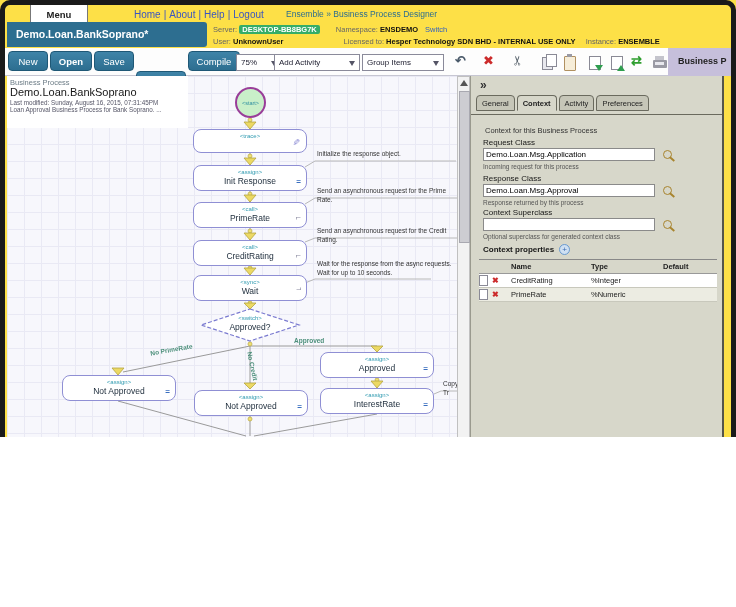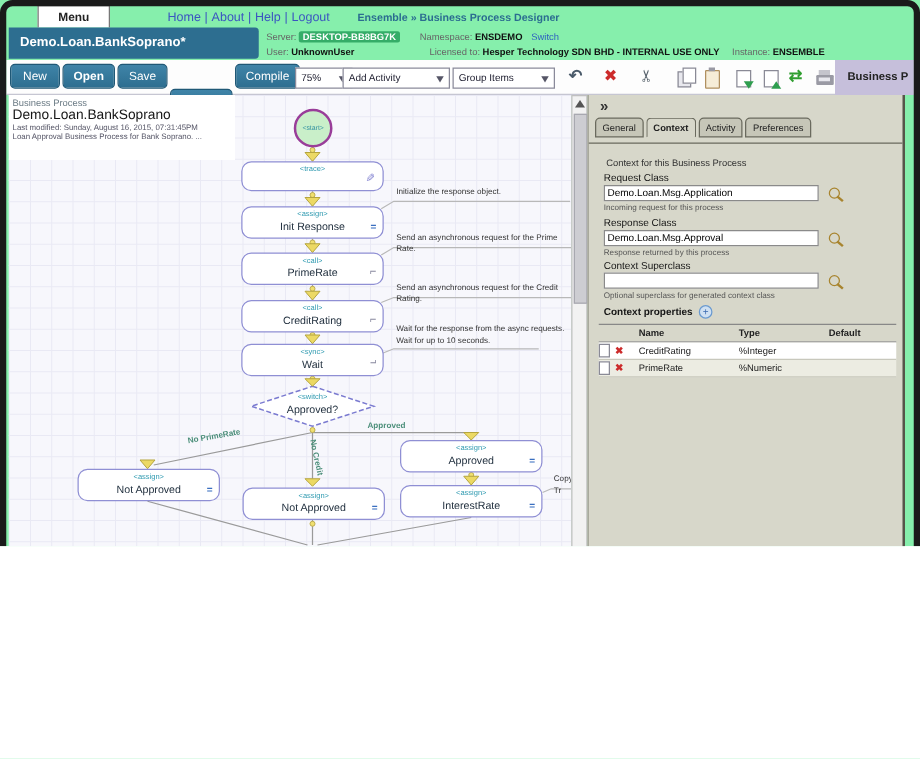--- a/index.html
+++ b/index.html
@@ -1,28 +1,28 @@
 <!DOCTYPE html>
 <html><head>
 <meta charset="utf-8">
 <style>
   html,body{margin:0;padding:0;background:#fff;}
-  #app{position:relative;width:736px;height:437px;background:#86efac;overflow:hidden;
+  #app{position:relative;width:736px;height:437px;background:#fde047;overflow:hidden;
        font-family:"Liberation Sans",sans-serif;color:#222;}
   .abs{position:absolute;}
   
   .frame{position:absolute;left:0;top:0;width:736px;height:601px;border:5px solid #1a1a1a;
          border-radius:10px;box-sizing:border-box;pointer-events:none;z-index:60;}
   
   .menu-tab{left:30px;top:4px;width:58px;height:18px;background:#fff;border:1px solid #777;
             border-bottom:none;font-size:9.5px;font-weight:bold;text-align:center;
             padding-top:4px;box-sizing:border-box;}
   .nav-links{left:134px;top:9px;font-size:10px;color:#3b55c0;}
   .nav-links .sep{margin:0 3px;}
-  .breadcrumb{left:286px;top:9px;font-size:8.5px;color:#2b6d90;font-weight:bold;}
+  .breadcrumb{left:286px;top:9px;font-size:8.5px;color:#2b6d90;font-weight:normal;}
   
   .doc-bar{left:7px;top:22px;width:200px;height:25px;background:#2d6e90;color:#fff;
            font-size:10.5px;font-weight:bold;padding:6px 0 0 9px;box-sizing:border-box;
            border-radius:0 3px 3px 0;}
   .srv-row{font-size:7.5px;color:#666;white-space:nowrap;}
   .srv-row b{color:#111;}
   .badge{background:#35ad68;color:#fff;font-weight:bold;padding:0 3px;border-radius:2px;}
   .lnk{color:#2f5fc0;}
   
   .toolbar{left:5px;top:48px;width:726px;height:28px;background:#fdfdfd;

